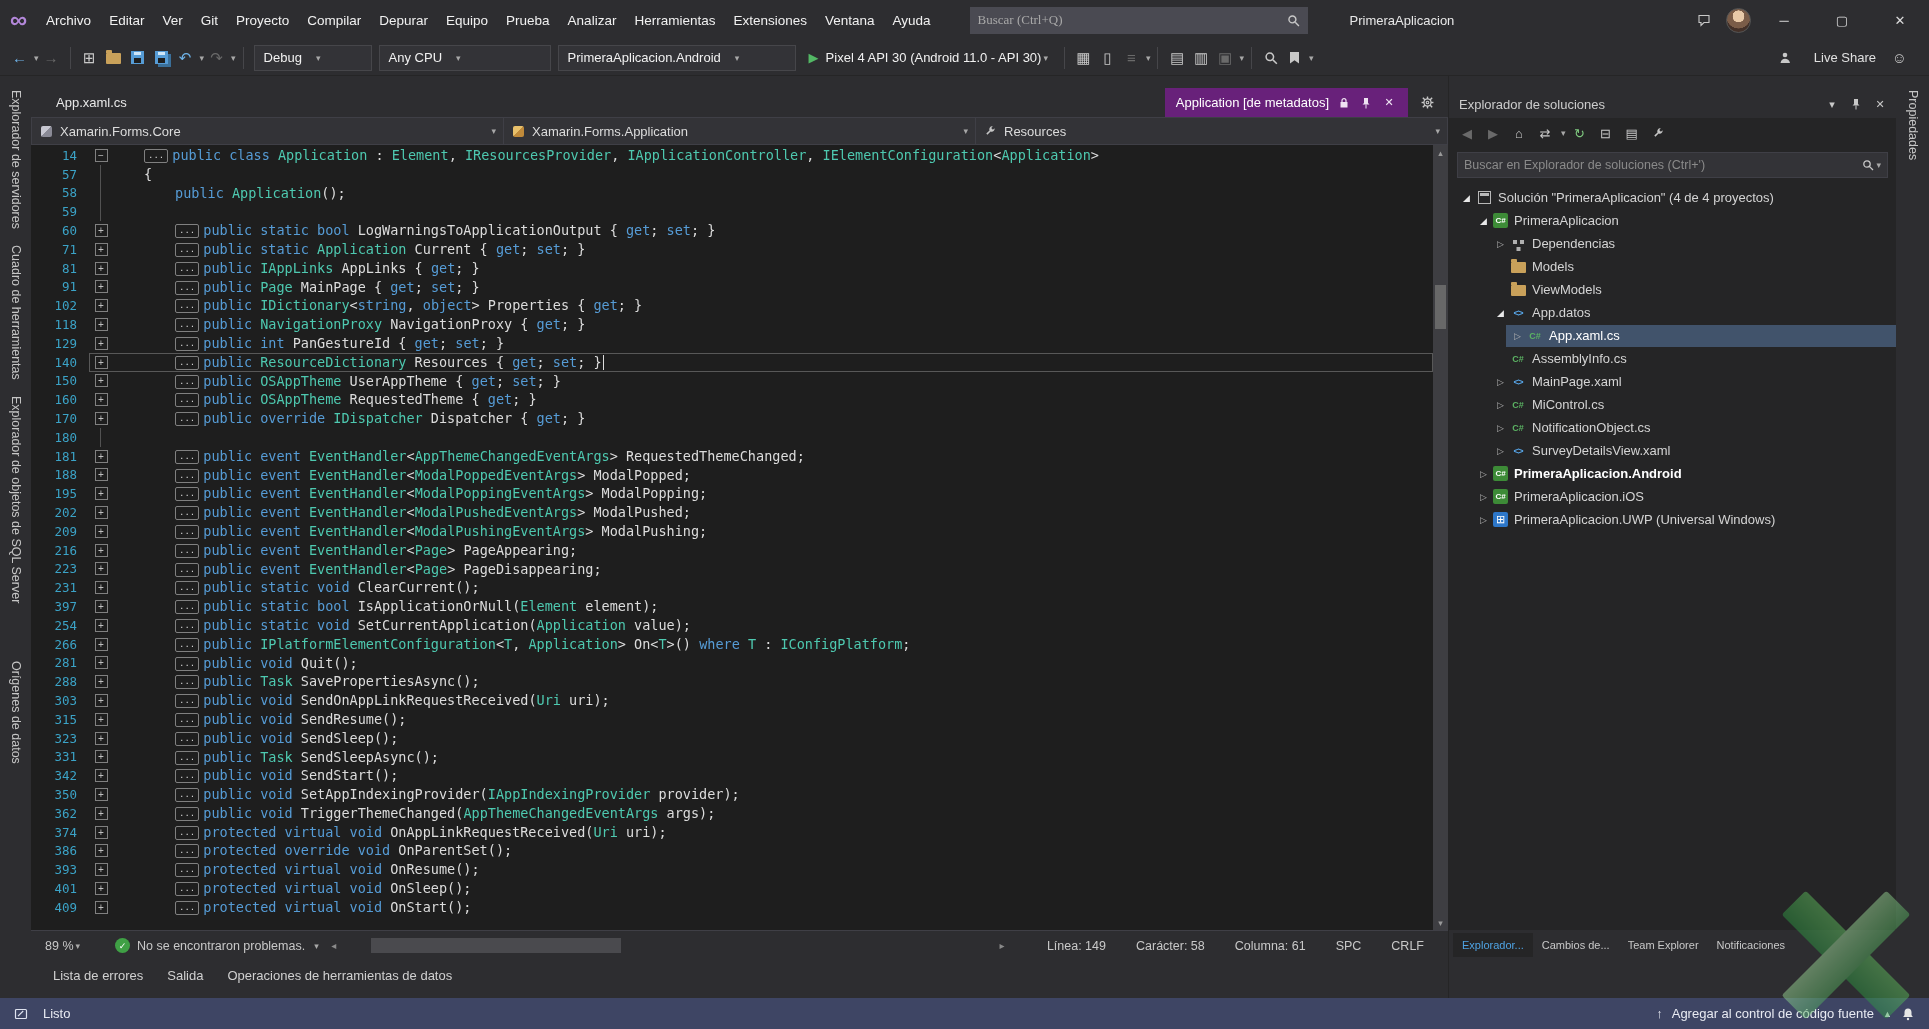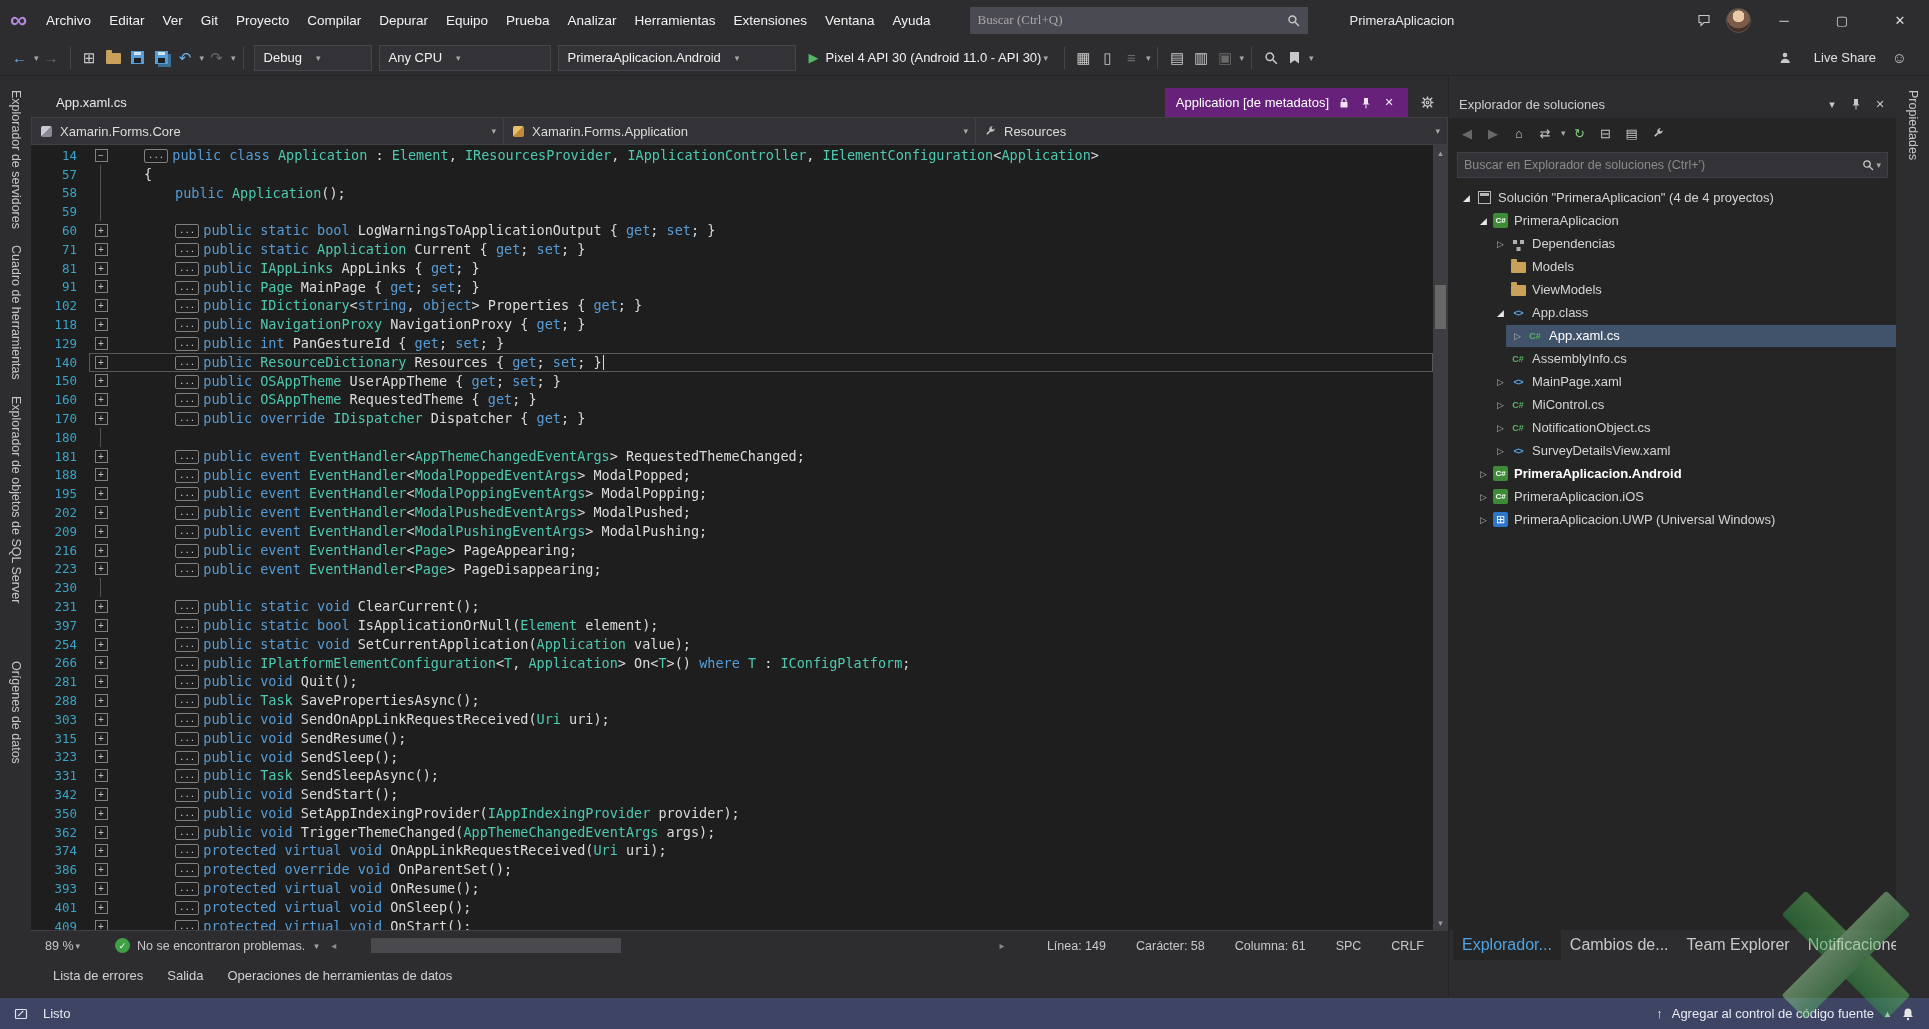--- a/index.html
+++ b/index.html
@@ -127,21 +127,21 @@
 .ic-csproj{width:15px;height:15px;background:#3d8b37;color:#fff;font-size:8px;border-radius:2px;display:flex;align-items:center;justify-content:center}
 .ic-csproj-uwp{width:15px;height:15px;background:#2d77c9;color:#fff;font-size:11px;border-radius:2px;display:flex;align-items:center;justify-content:center;font-weight:normal}
 .ic-cs{color:#5bb363}
 .ic-xaml{color:#58a6e8;font-size:9.5px;letter-spacing:-1px}
 .ic-dep{position:relative}
 .ic-dep::before{content:"";position:absolute;left:3px;top:4px;width:4px;height:4px;background:#b0b0b0;box-shadow:7px 0 0 #b0b0b0,3.5px 7px 0 #b0b0b0}
 .tlabel{white-space:nowrap;overflow:hidden;text-overflow:ellipsis;color:#d4d4d4}
 .tinner.selected .tlabel{color:#fff}
 .tlabel.bold{font-weight:bold;color:#fff}
 .panel-fill{flex:1;background:#252526}
-.ptabs{height:30px;flex:none;display:flex;align-items:center;background:#2d2d30;padding-left:4px;font-size:16px;color:#c8c8c8}
+.ptabs{height:30px;flex:none;display:flex;align-items:center;background:#2d2d30;padding-left:4px;font-size:11px;color:#c8c8c8}
 .ptab{padding:6px 9px;white-space:nowrap}
 .ptab.active{color:#4fa3e3;background:#252526}
 .panel-bfill{height:38px;flex:none;background:#2d2d30}
 
 
 .statusbar{height:31px;flex:none;background:#3e4564;display:flex;align-items:center;color:#e8eaf2;font-size:13px;padding:0 14px;gap:15px}
 .sb-right{margin-left:auto;display:flex;align-items:center;gap:9px}
 .sb-caret{font-size:9px}
 
 
@@ -534,27 +534,20 @@
             <div class="code-row">
               <span class="ln">223</span>
               <div class="rr">
                 <span class="fold">
                   <span class="foldbox">+</span>
                 </span>
                 <span class="code-body" style="padding-left: 62px;"><span class="dots">...</span><span class="tk-k">public event </span><span class="tk-t">EventHandler</span><span class="tk-n">&lt;</span><span class="tk-t">Page</span><span class="tk-n">&gt; PageDisappearing;</span></span>
               </div>
             </div>
             <div class="code-row">
-              <span class="ln">230</span>
-              <div class="rr">
-                <span class="fold bar"></span>
-                <span class="code-body" style="padding-left: 62px;"></span>
-              </div>
-            </div>
-            <div class="code-row">
               <span class="ln">231</span>
               <div class="rr">
                 <span class="fold">
                   <span class="foldbox">+</span>
                 </span>
                 <span class="code-body" style="padding-left: 62px;"><span class="dots">...</span><span class="tk-k">public static void </span><span class="tk-n">ClearCurrent();</span></span>
               </div>
             </div>
             <div class="code-row">
               <span class="ln">397</span>
@@ -831,21 +824,21 @@
               <span class="tic">
                 <span class="i-folder"></span>
               </span>
               <span class="tlabel">ViewModels</span>
             </div>
           </div>
           <div class="trow" style="padding-left: 40px;">
             <div class="tinner">
               <span class="tarrow open">◢</span>
               <span class="tic ic-xaml">&lt;&gt;</span>
-              <span class="tlabel">App.class</span>
+              <span class="tlabel">App.datos</span>
             </div>
           </div>
           <div class="trow" style="padding-left: 57px;">
             <div class="tinner selected">
               <span class="tarrow">▷</span>
               <span class="tic ic-cs">C#</span>
               <span class="tlabel">App.xaml.cs</span>
             </div>
           </div>
           <div class="trow" style="padding-left: 40px;">

